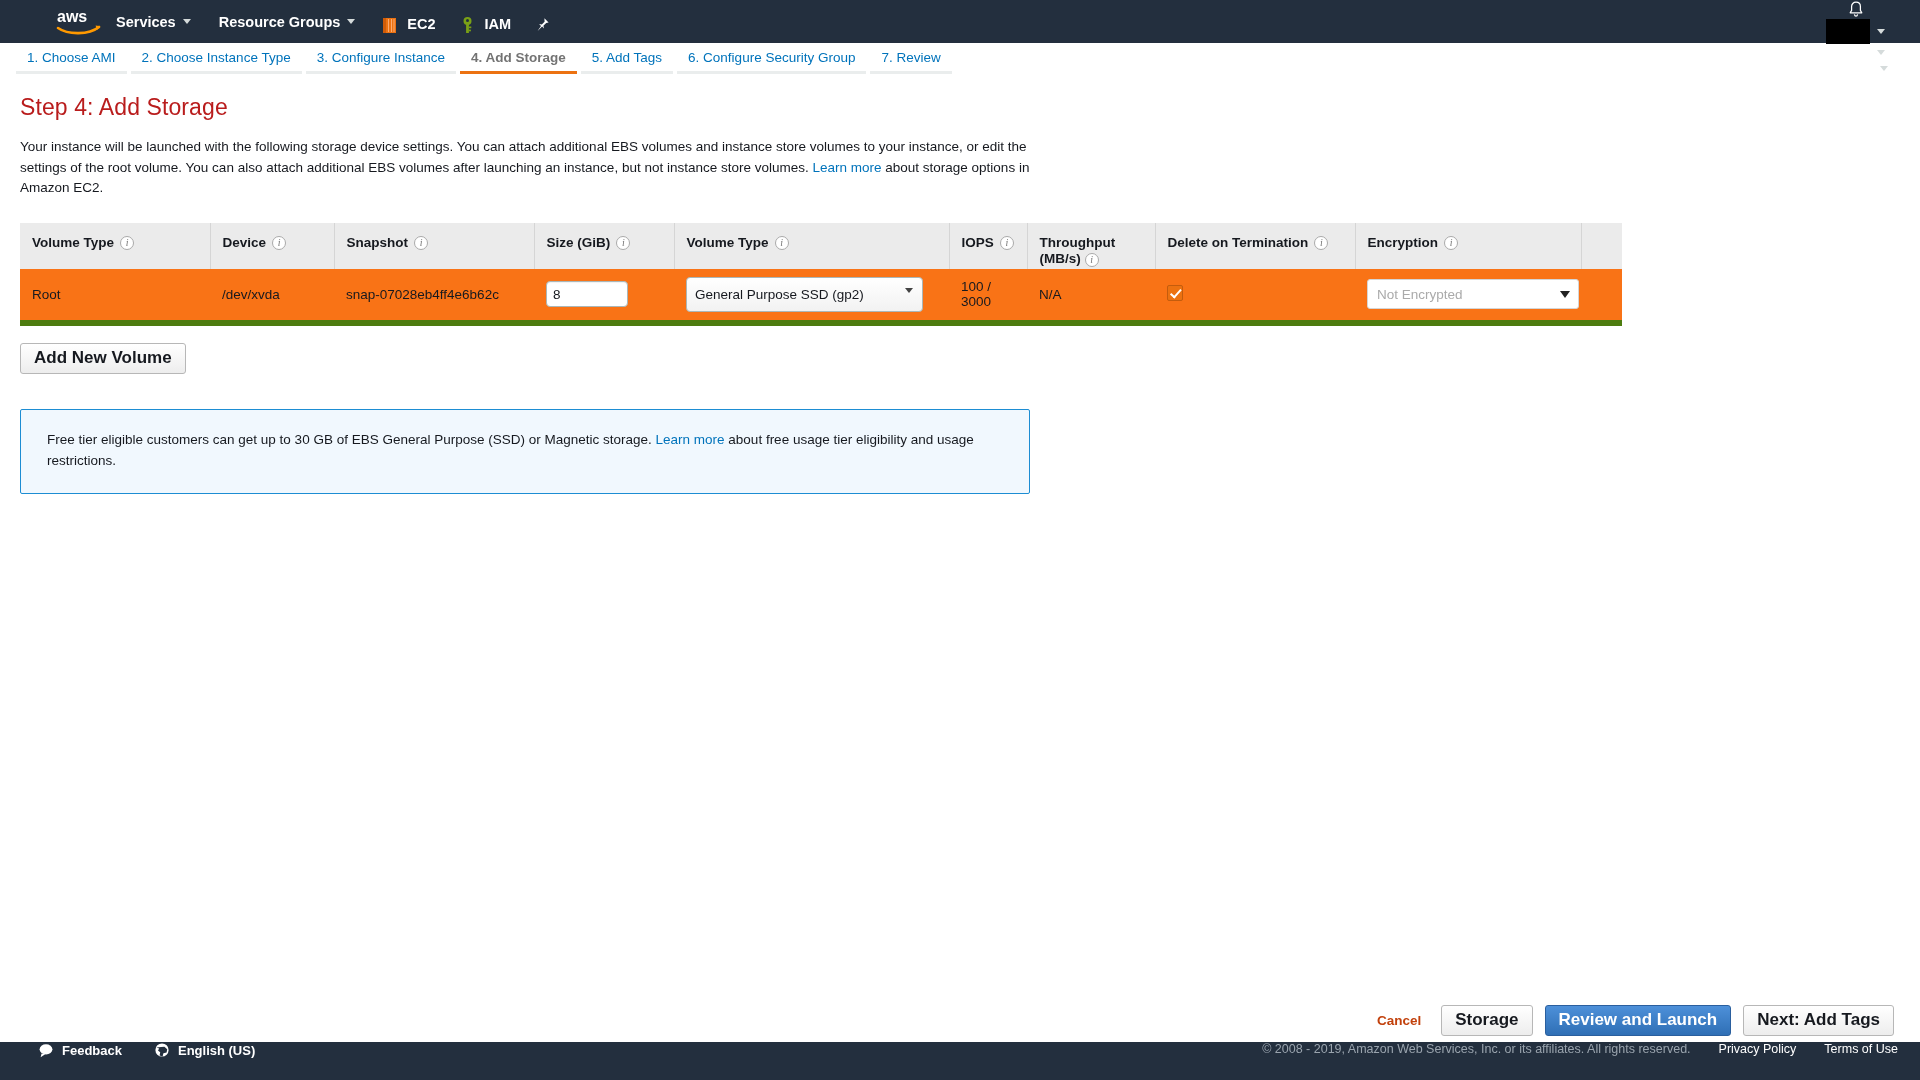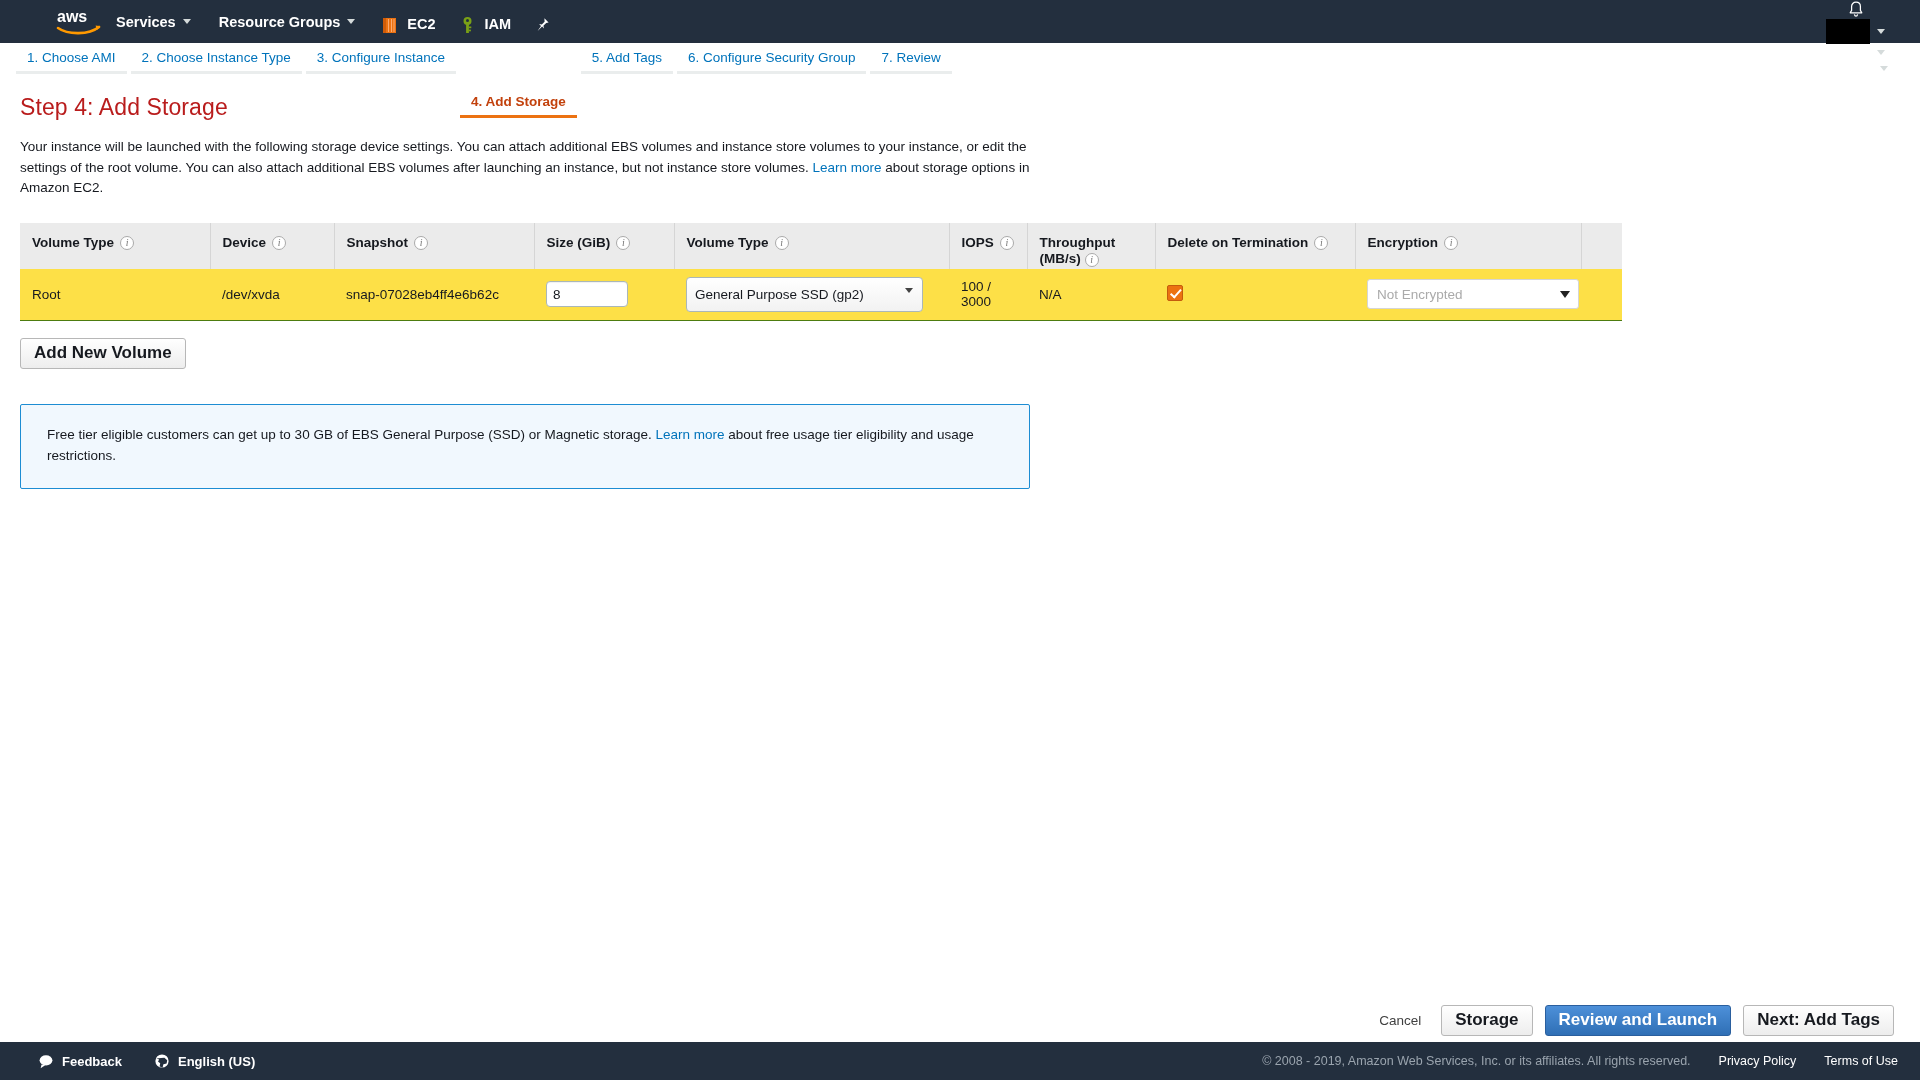--- a/index.html
+++ b/index.html
@@ -52,24 +52,23 @@
     padding-left: 16px;
   }
   .wtab {
     font-size: 13.5px; color: #0073bb;
     padding: 7px 11px 6px 11px;
     cursor: pointer; white-space: nowrap;
     border-bottom: 3px solid #eaeded;
     margin-right: 4px;
   }
   .wtab.active {
-    color: #c2410c; font-weight: bold;
+    color: #737373; font-weight: bold;
     border-bottom: 3px solid #ec7211;
     cursor: default;
-    margin-top: 44px;
   }
 
   
   #main { position: absolute; top: 80px; left: 0; width: 1920px; }
   #page-title {
     font-size: 23px; color: #b91c1c; font-weight: normal;
     margin: 14px 0 16px 20px; letter-spacing: 0.1px;
   }
   #page-desc {
     margin: 9px 0 0 20px; width: 1020px;
@@ -105,22 +104,22 @@
     border: 1px solid #aaaaaa; border-radius: 50%;
     font-size: 10px; font-style: italic; font-weight: normal;
     line-height: 12px; text-align: center; color: #767676;
     background: #fff; flex: none; cursor: pointer;
     font-family: "Liberation Serif", serif;
   }
   #storage-table tbody td {
     font-size: 13.5px; color: #16191f;
     padding: 8px 6px 8px 12px;
     height: 40px; vertical-align: middle;
-    background: #fde047;
-    border-bottom: 1px solid #4d7c0f;
+    background: #f97316;
+    border-bottom: 6px solid #4d7c0f;
   }
 
   
   .size-input {
     width: 82px; height: 26px;
     border: 1px solid #aab7b8; border-radius: 4px;
     padding: 2px 6px; font-size: 13.5px;
     color: #16191f; font-family: "Liberation Sans", sans-serif;
     background: #fff; outline: none;
     box-shadow: inset 0 1px 1px rgba(0,0,0,0.06);
@@ -209,30 +208,30 @@
 
   
   #footer-actions {
     position: absolute; top: 993px; left: 0;
     width: 1920px; height: 54px;
     display: flex; align-items: center;
     justify-content: flex-end;
     padding-right: 26px; gap: 12px;
   }
   #cancel-button {
-    font-size: 13.5px; color: #404040; cursor: pointer;
-    font-weight: normal; padding: 0 8px;
+    font-size: 13.5px; color: #c2410c; cursor: pointer;
+    font-weight: bold; padding: 0 8px;
   }
 
   
   #bottombar {
     position: absolute; bottom: 0; left: 0;
     width: 1920px; height: 38px;
     background: #232f3e;
-    display: flex; align-items: center;
+    display: flex; align-items: flex-start;
     color: #ffffff; font-size: 13px;
   }
   .bb-left { display: flex; align-items: center; margin-left: 26px; gap: 8px; }
   .bb-item { display: flex; align-items: center; gap: 8px; cursor: pointer; font-weight: bold; padding: 0 12px; }
   .bb-right { margin-left: auto; display: flex; align-items: center; gap: 28px; padding-right: 22px; font-size: 12.5px; }
   .bb-copy { color: #9aa4ae; }
   .bb-link { color: #ffffff; cursor: pointer; }
 </style>
 </head>
 <body>

